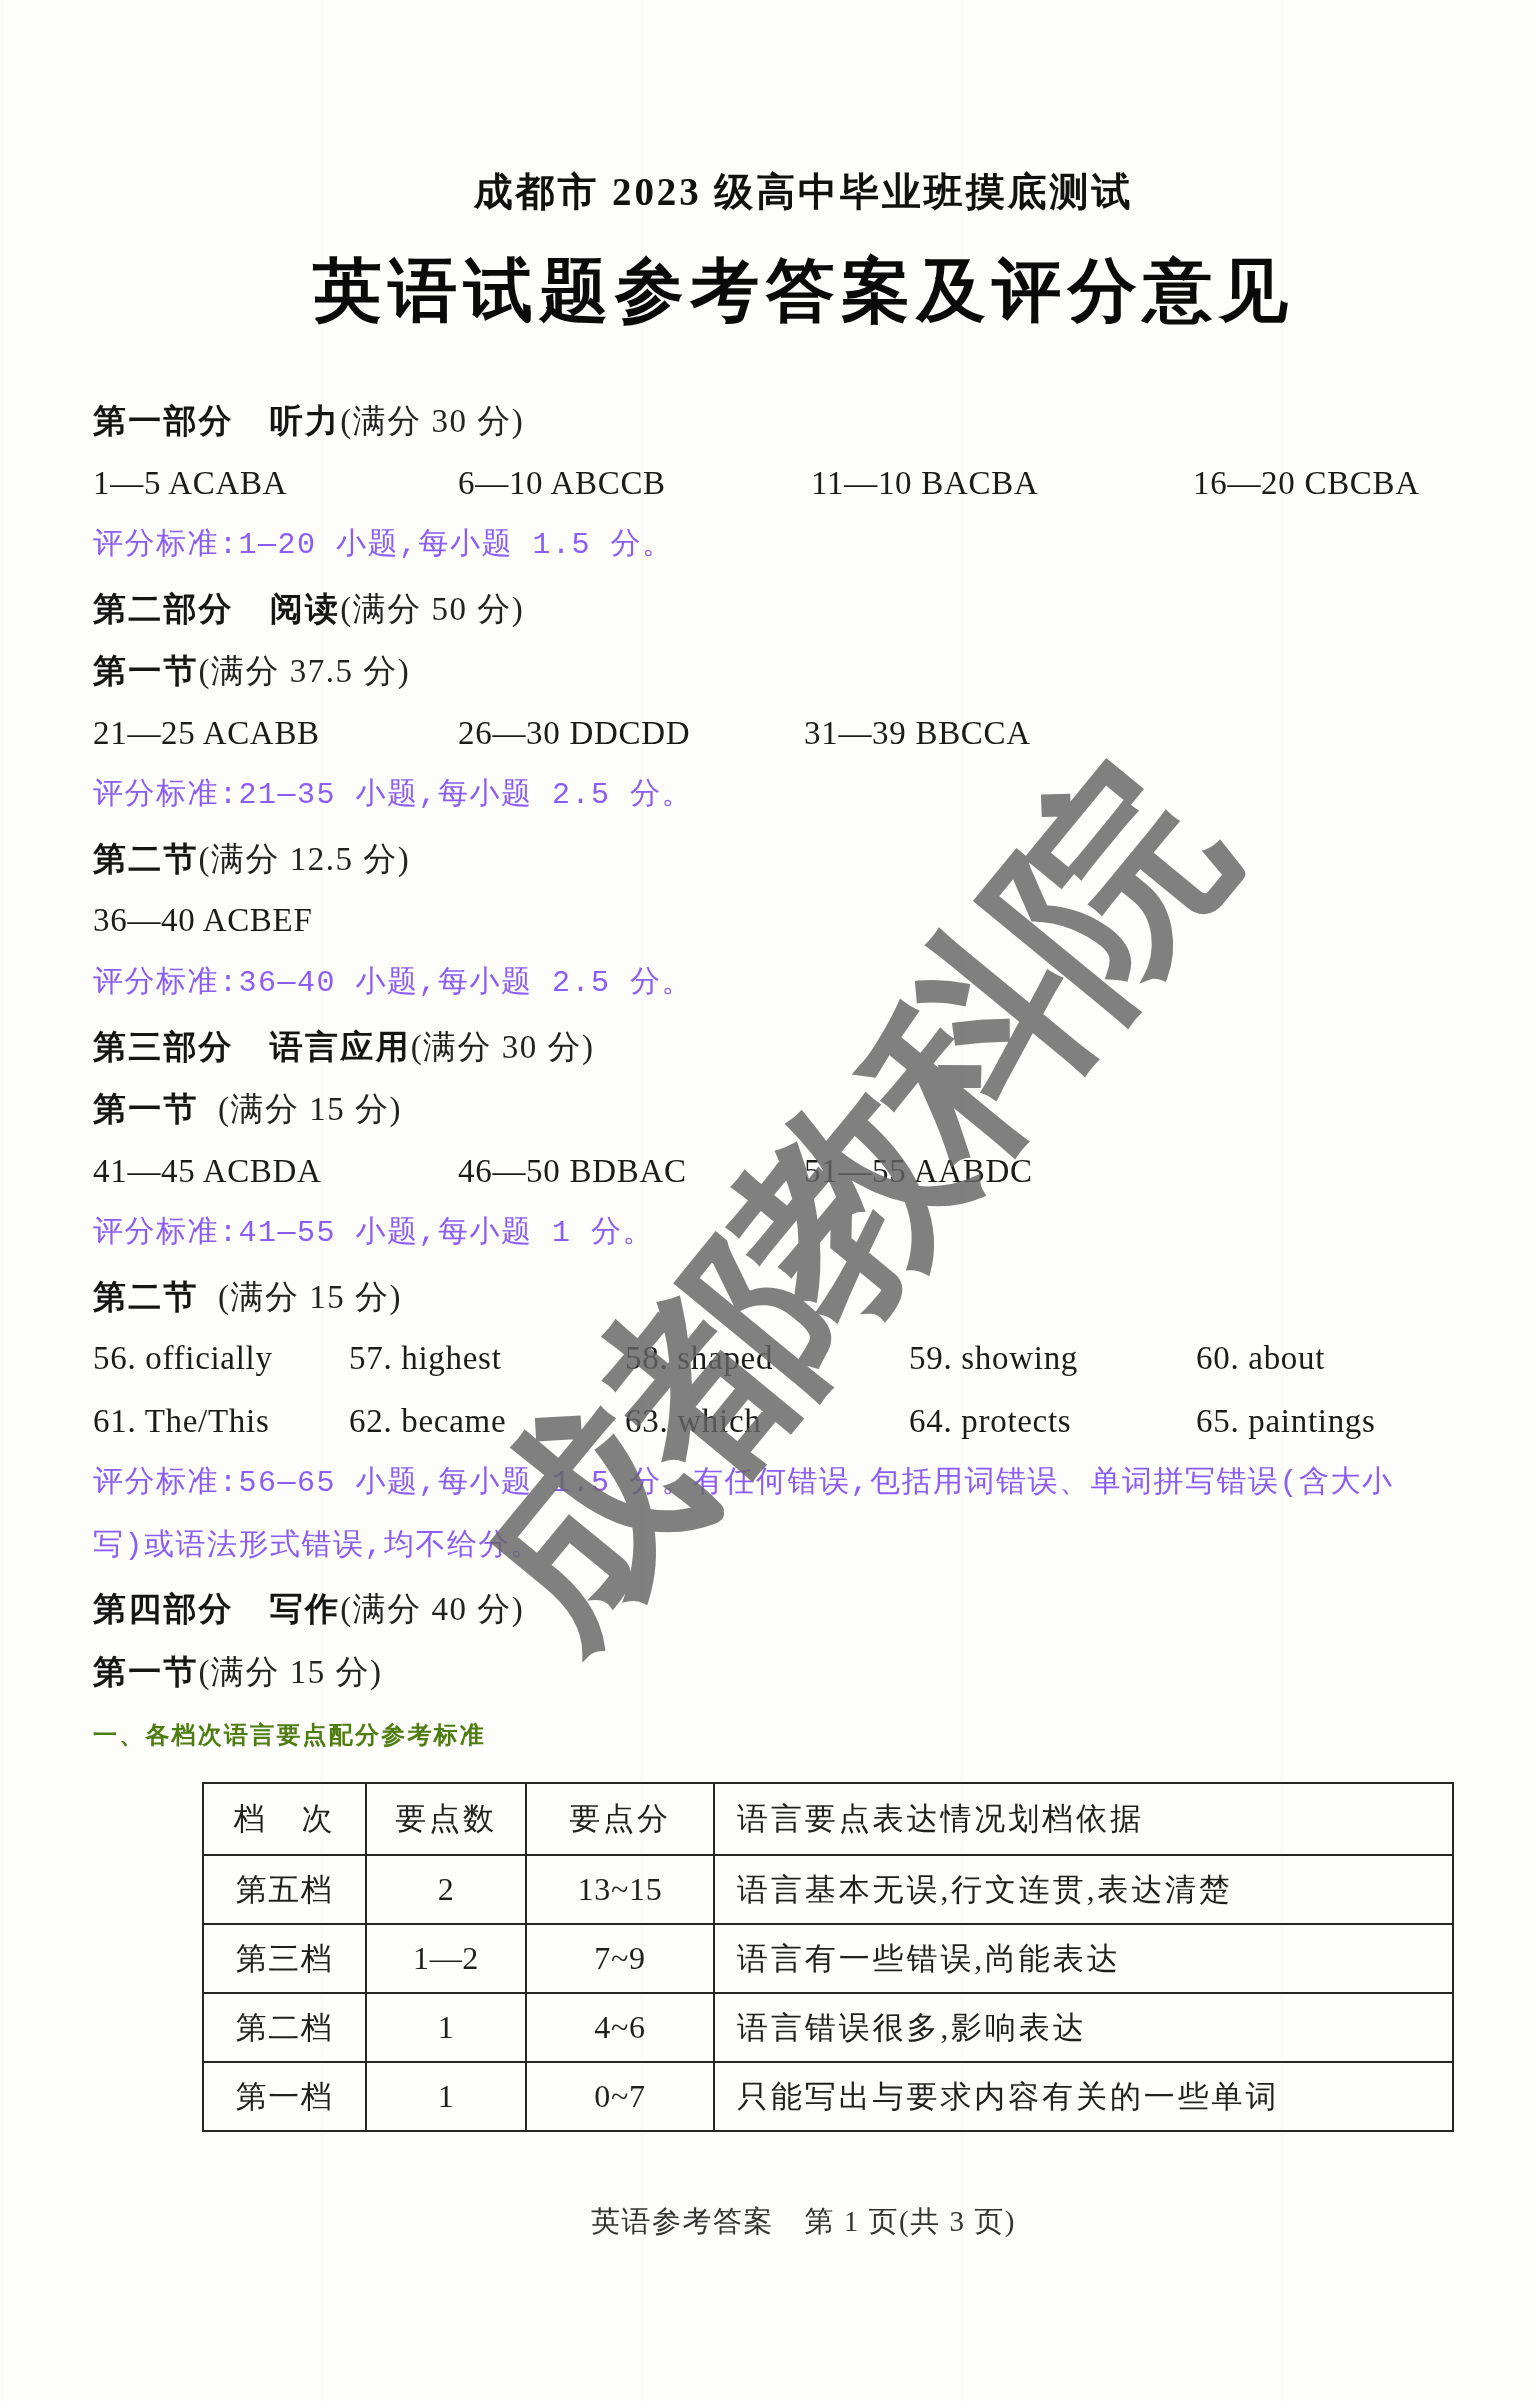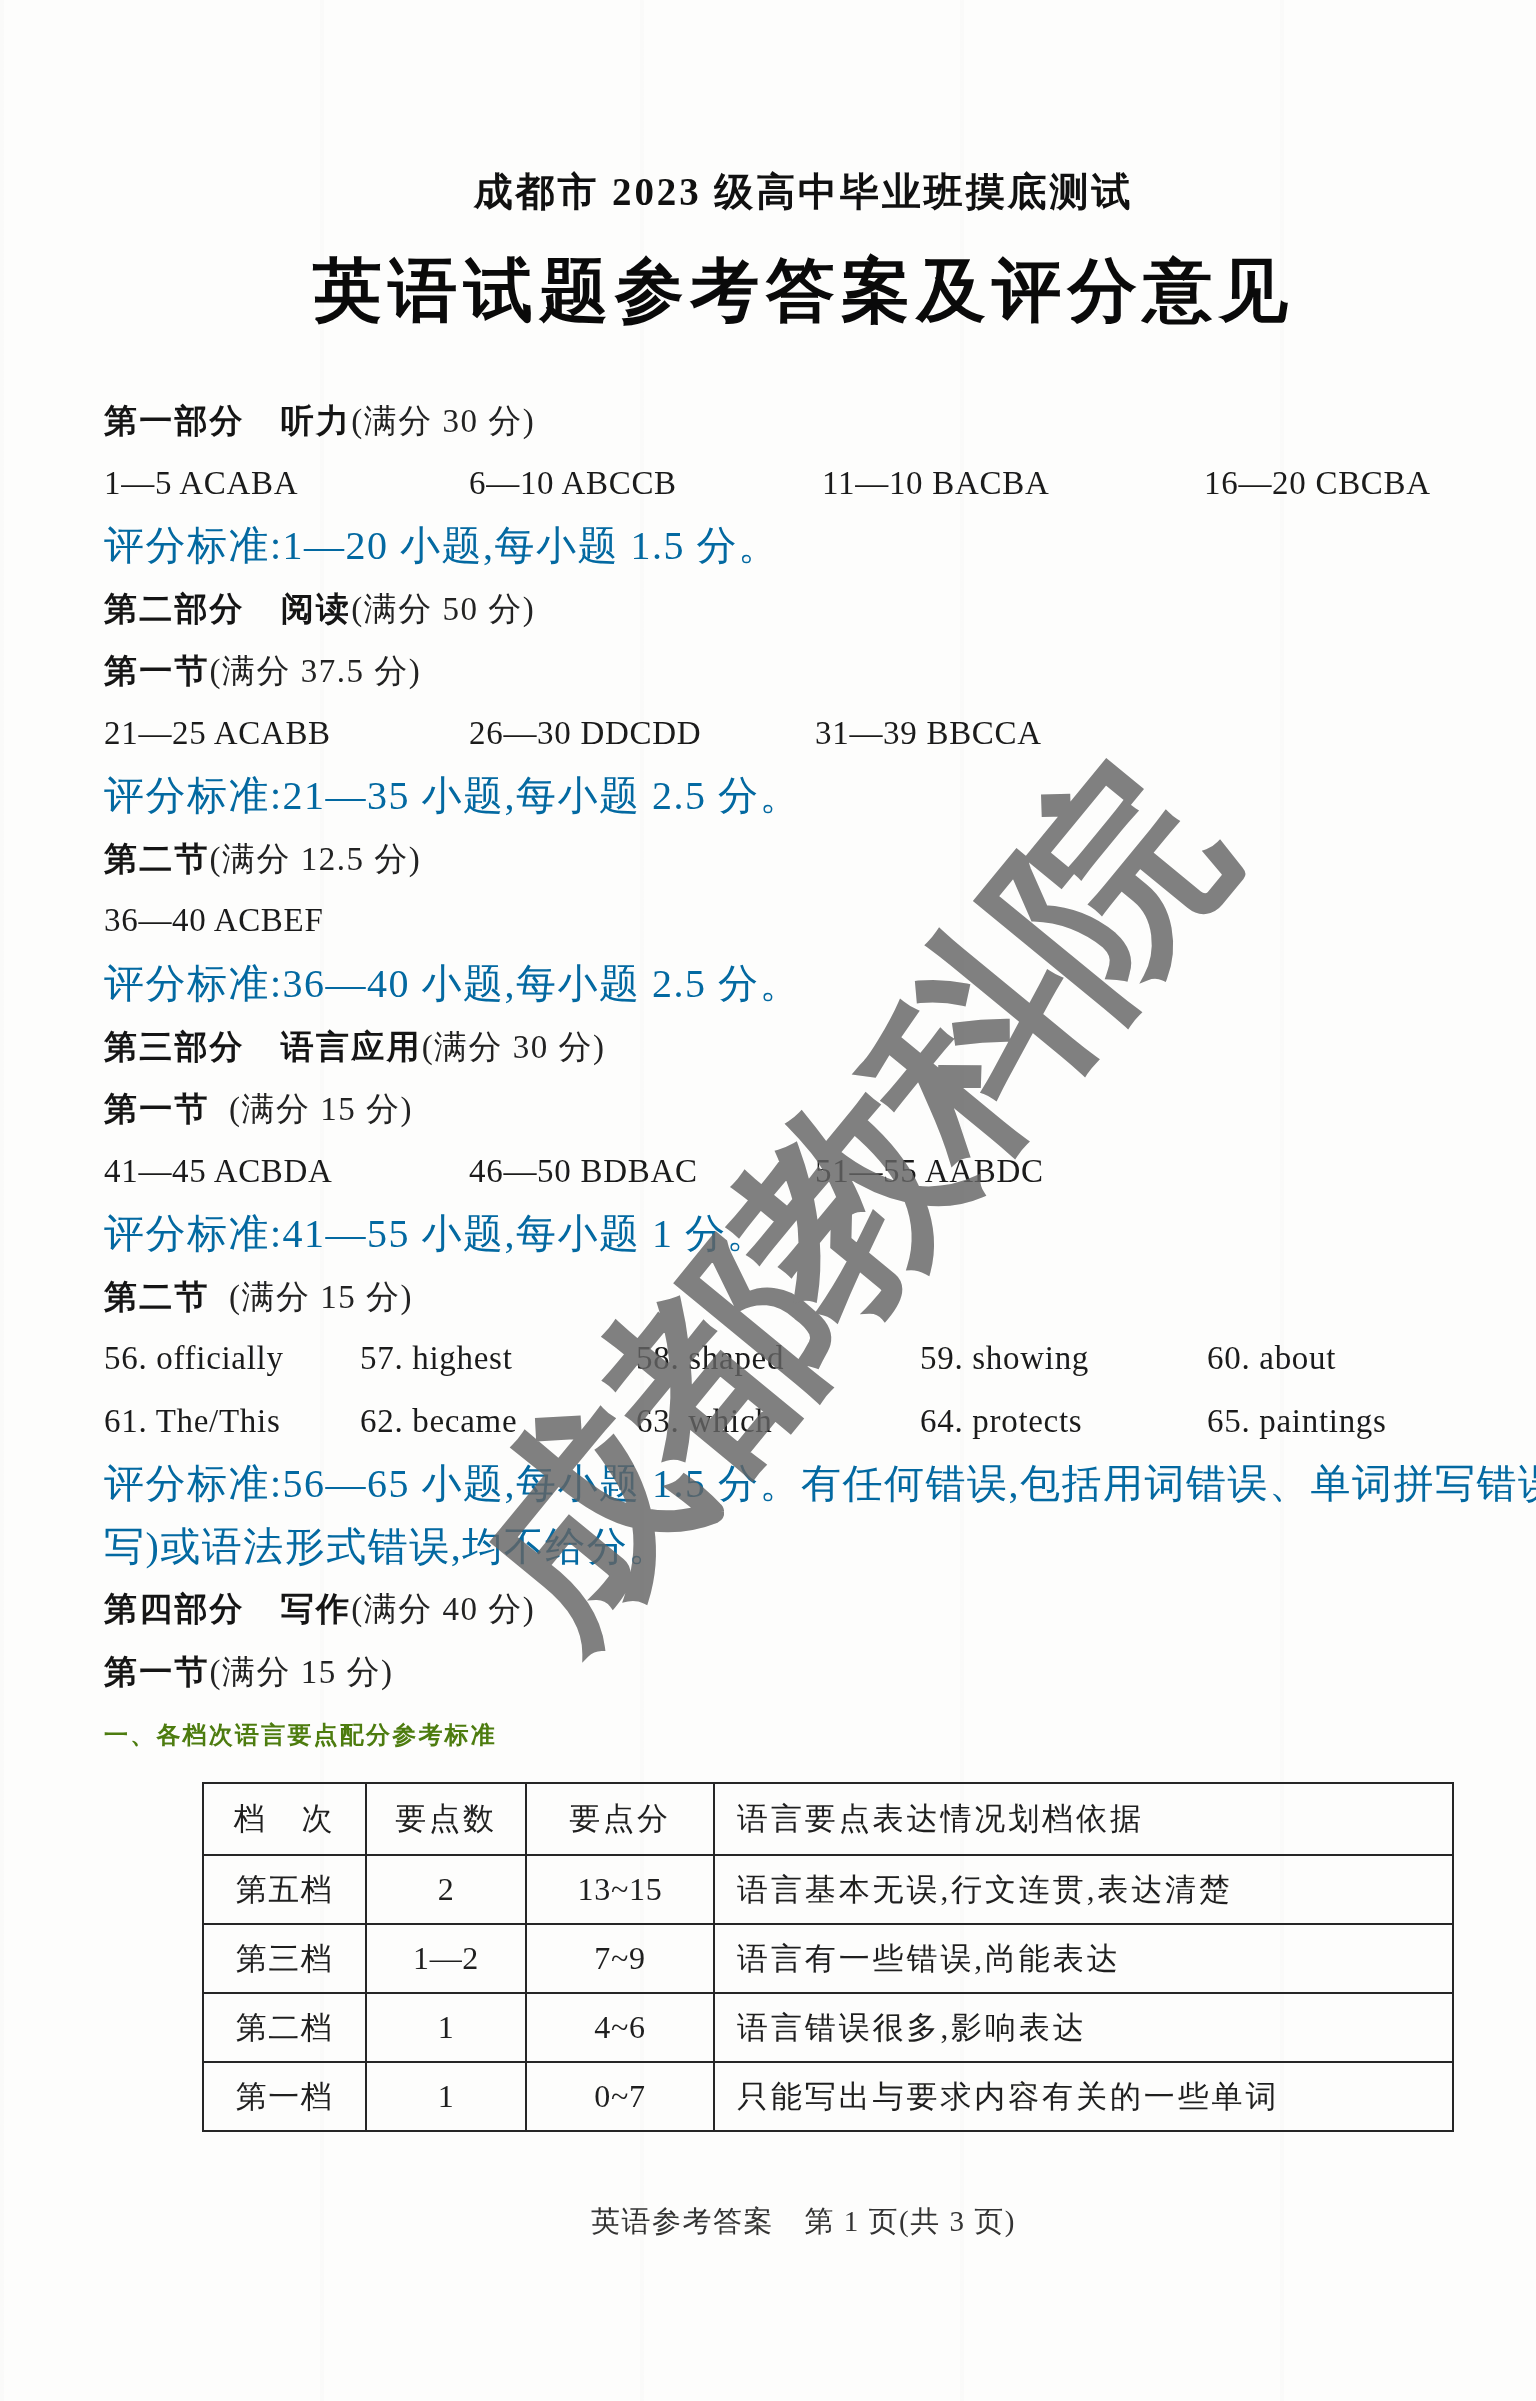--- a/index.html
+++ b/index.html
@@ -20,31 +20,31 @@
     color:#111;transform:translateX(35px);
     font-family:"Liberation Serif","DejaVu Serif",serif;white-space:pre;
   }
   .main-title{
     position:absolute;top:247px;left:0;right:0;height:87px;line-height:87px;
     text-align:center;font-size:69px;font-weight:900;letter-spacing:6.5px;
     color:#0a0a0a;transform:translateX(35px);
     font-family:"Liberation Sans","DejaVu Sans",sans-serif;white-space:pre;
   }
   .line{
-    position:absolute;left:104px;height:63px;line-height:63px;white-space:pre;
+    position:absolute;left:93px;height:63px;line-height:63px;white-space:pre;
   }
   .ph{
     font-family:"Liberation Sans","DejaVu Sans",sans-serif;
     font-weight:700;font-size:33px;color:#151515;letter-spacing:2.2px;
   }
   .ph.t{margin-left:36px;}
   .paren{
     font-size:33px;letter-spacing:1.5px;color:#232323;white-space:pre;
   }
-  .rub{font-size:40px;letter-spacing:1.5px;color:#0369a1;}
+  .rub{font-size:30px;letter-spacing:1.5px;color:#8b5cf6;font-family:Liberation Mono, monospace;}
   .ansrow{width:1382px;}
   .ans{
     position:absolute;top:0;font-size:33px;letter-spacing:0.7px;color:#1b1b1b;white-space:pre;
   }
   .boldline{
     font-family:"Liberation Sans","DejaVu Sans",sans-serif;
     font-weight:700;font-size:24px;letter-spacing:2.2px;color:#4d7c0f;
   }
   table.rubric{
     position:absolute;left:166px;top:1782px;width:1252px;

